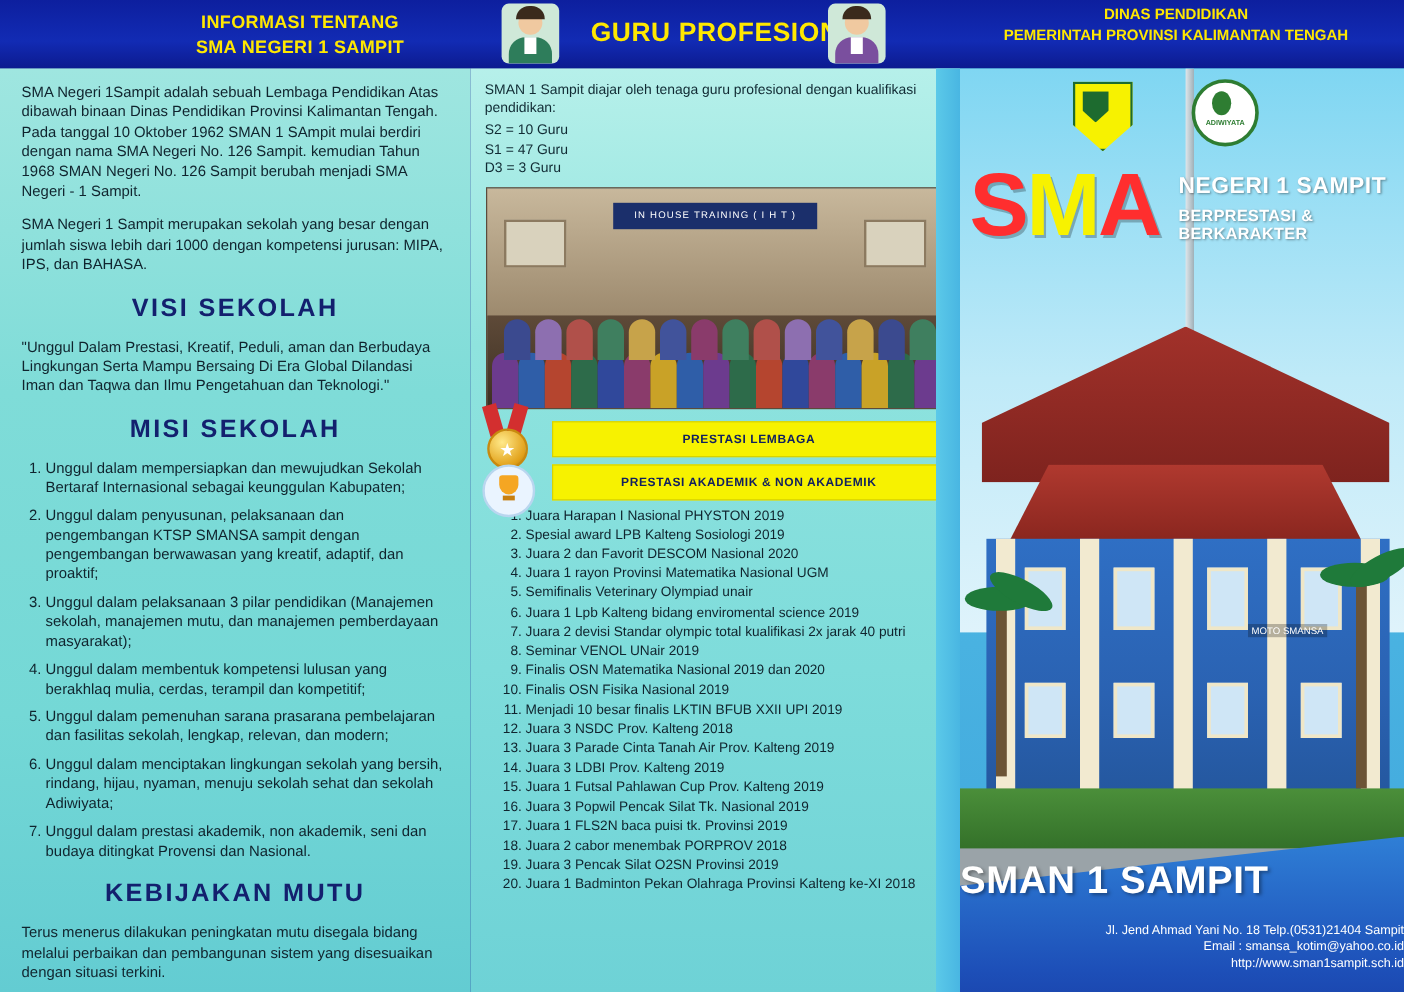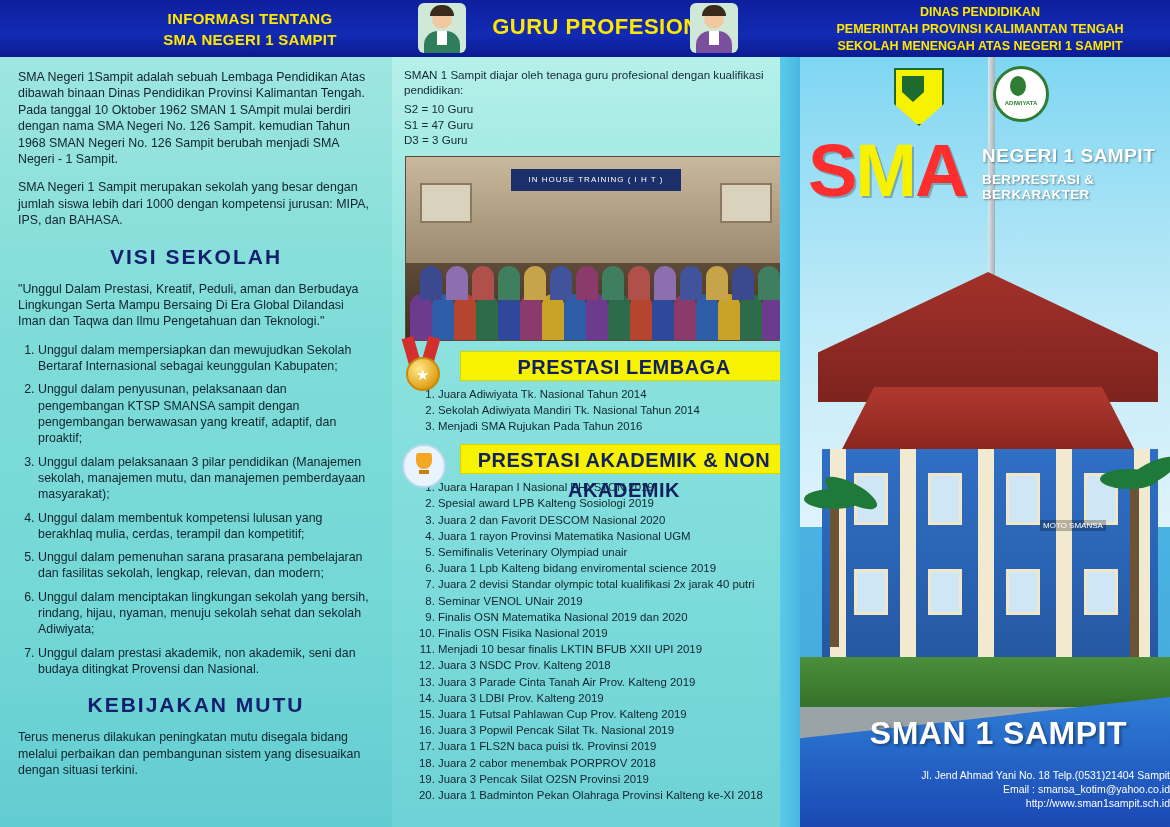--- a/index.html
+++ b/index.html
@@ -87,21 +87,21 @@
     border:2px solid #8c7a60; }
   .ph-window.w1 { left:14px; } .ph-window.w2 { right:14px; }
   .ph-crowd { position:absolute; left:0; bottom:0; width:100%; height:62%; }
   .ph-crowd i {
     position:absolute; bottom:0; width:22px; height:46px; border-radius:11px 11px 0 0;
     display:block;
   }
 
   .bar-yellow {
     height:30px; background:#f7f200; border:1px solid #d8d300;
-    color:#11205f; font-weight:bold; font-size:20px; text-align:center;
+    color:#11205f; font-weight:bold; font-size:10px; text-align:center;
     line-height:30px; letter-spacing:.5px;
   }
   .bar-row { position:relative; margin-bottom:6px; }
   .bar-row .medal { position:absolute; left:-10px; top:-16px; width:58px; height:62px; }
   .bar-inset { margin-left:56px; }
   .ol { margin:6px 0 10px 0; padding-left:34px; }
   .ol li { font-size:11.4px; line-height:15.2px; color:#10242e; margin-bottom:1px; }
 
   
   .medal-disc { position:absolute; left:12px; top:22px; width:34px; height:34px; border-radius:50%;
@@ -186,21 +186,21 @@
     position:absolute; left:982px; top:172px; width:190px;
     color:#fff; font-weight:bold; font-size:13.5px; letter-spacing:.3px;
     text-shadow:1px 1px 2px rgba(0,0,0,.4);
   }
   .footwave {
     position:absolute; left:0; top:640px; width:370px; height:187px;
     background:linear-gradient(180deg,#2f7fd6 0%,#1d4fb8 60%,#16349c 100%);
     clip-path:polygon(0 22%,100% 0,100% 100%,0 100%);
   }
   .foot-title {
-    position:absolute; left:757px; top:715px; width:370px; text-align:right;
+    position:absolute; left:800px; top:715px; width:370px; text-align:left;
     color:#fff; font-weight:bold; font-size:32px; letter-spacing:.5px;
     text-shadow:2px 2px 3px rgba(0,0,0,.35);
   }
   .foot-lines {
     position:absolute; left:800px; top:768px; width:370px; text-align:right;
     color:#fff; font-size:10.5px; line-height:14px;
   }
   .side-strip {
     position:absolute; left:780px; top:57px; width:20px; height:770px;
     background:linear-gradient(90deg,#5bc9e9,#49b6e2);
@@ -232,30 +232,30 @@
   <div class="avatar a2">
     <span class="av-body f"></span>
     <span class="av-head"></span>
     <span class="av-hair"></span>
     <span class="av-collar"></span>
   </div>
 
   <div class="hdr-right">
     <div>DINAS PENDIDIKAN</div>
     <div>PEMERINTAH PROVINSI KALIMANTAN TENGAH</div>
-    <div>SEKOLAH MENENGAH ATAS NEGERI 1 SAMPIT</div>
   </div>
 
   <div class="panel1 p1">
     <p>SMA Negeri 1Sampit adalah sebuah Lembaga Pendidikan Atas dibawah binaan Dinas Pendidikan Provinsi Kalimantan Tengah. Pada tanggal 10 Oktober 1962 SMAN 1 SAmpit mulai berdiri dengan nama SMA Negeri No. 126 Sampit. kemudian Tahun 1968 SMAN Negeri No. 126 Sampit berubah menjadi SMA Negeri - 1 Sampit.</p>
     <p>SMA Negeri 1 Sampit merupakan sekolah yang besar dengan jumlah siswa lebih dari 1000 dengan kompetensi jurusan: MIPA, IPS, dan BAHASA.</p>
 
     <div class="sect-title">VISI  SEKOLAH</div>
     <p class="visi-text">"Unggul Dalam Prestasi, Kreatif, Peduli, aman dan Berbudaya Lingkungan Serta Mampu Bersaing Di Era Global Dilandasi Iman dan Taqwa dan Ilmu Pengetahuan dan Teknologi."</p>
 
+    <div class="sect-title">MISI  SEKOLAH</div>
     <ol class="misi-list">
       <li>Unggul dalam mempersiapkan dan mewujudkan Sekolah Bertaraf Internasional sebagai keunggulan Kabupaten;</li>
       <li>Unggul dalam penyusunan, pelaksanaan dan pengembangan KTSP SMANSA sampit dengan pengembangan berwawasan yang kreatif, adaptif, dan proaktif;</li>
       <li>Unggul dalam pelaksanaan 3 pilar pendidikan (Manajemen sekolah, manajemen mutu, dan manajemen pemberdayaan masyarakat);</li>
       <li>Unggul dalam membentuk kompetensi lulusan yang berakhlaq mulia, cerdas, terampil dan kompetitif;</li>
       <li>Unggul dalam pemenuhan sarana prasarana pembelajaran dan fasilitas sekolah, lengkap, relevan, dan modern;</li>
       <li>Unggul dalam menciptakan lingkungan sekolah yang bersih, rindang, hijau, nyaman, menuju sekolah sehat dan sekolah Adiwiyata;</li>
       <li>Unggul dalam prestasi akademik, non akademik, seni dan budaya ditingkat Provensi dan Nasional.</li>
     </ol>
 
@@ -316,25 +316,20 @@
       <div class="medal">
         <span class="rib l"></span>
         <span class="rib r"></span>
         <span class="medal-disc"></span>
         <span class="medal-star">★</span>
       </div>
       <div class="bar-inset">
         <div class="bar-yellow">PRESTASI LEMBAGA</div>
       </div>
     </div>
-    <ol class="ol">
-      <li>Juara Adiwiyata Tk. Nasional Tahun 2014</li>
-      <li>Sekolah Adiwiyata Mandiri Tk. Nasional Tahun 2014</li>
-      <li>Menjadi SMA Rujukan Pada Tahun 2016</li>
-    </ol>
 
     <div class="bar-row">
       <div class="medal">
         <span class="trophy-circle"></span>
         <span class="trophy"></span>
       </div>
       <div class="bar-inset">
         <div class="bar-yellow">PRESTASI AKADEMIK &amp; NON AKADEMIK</div>
       </div>
     </div>

